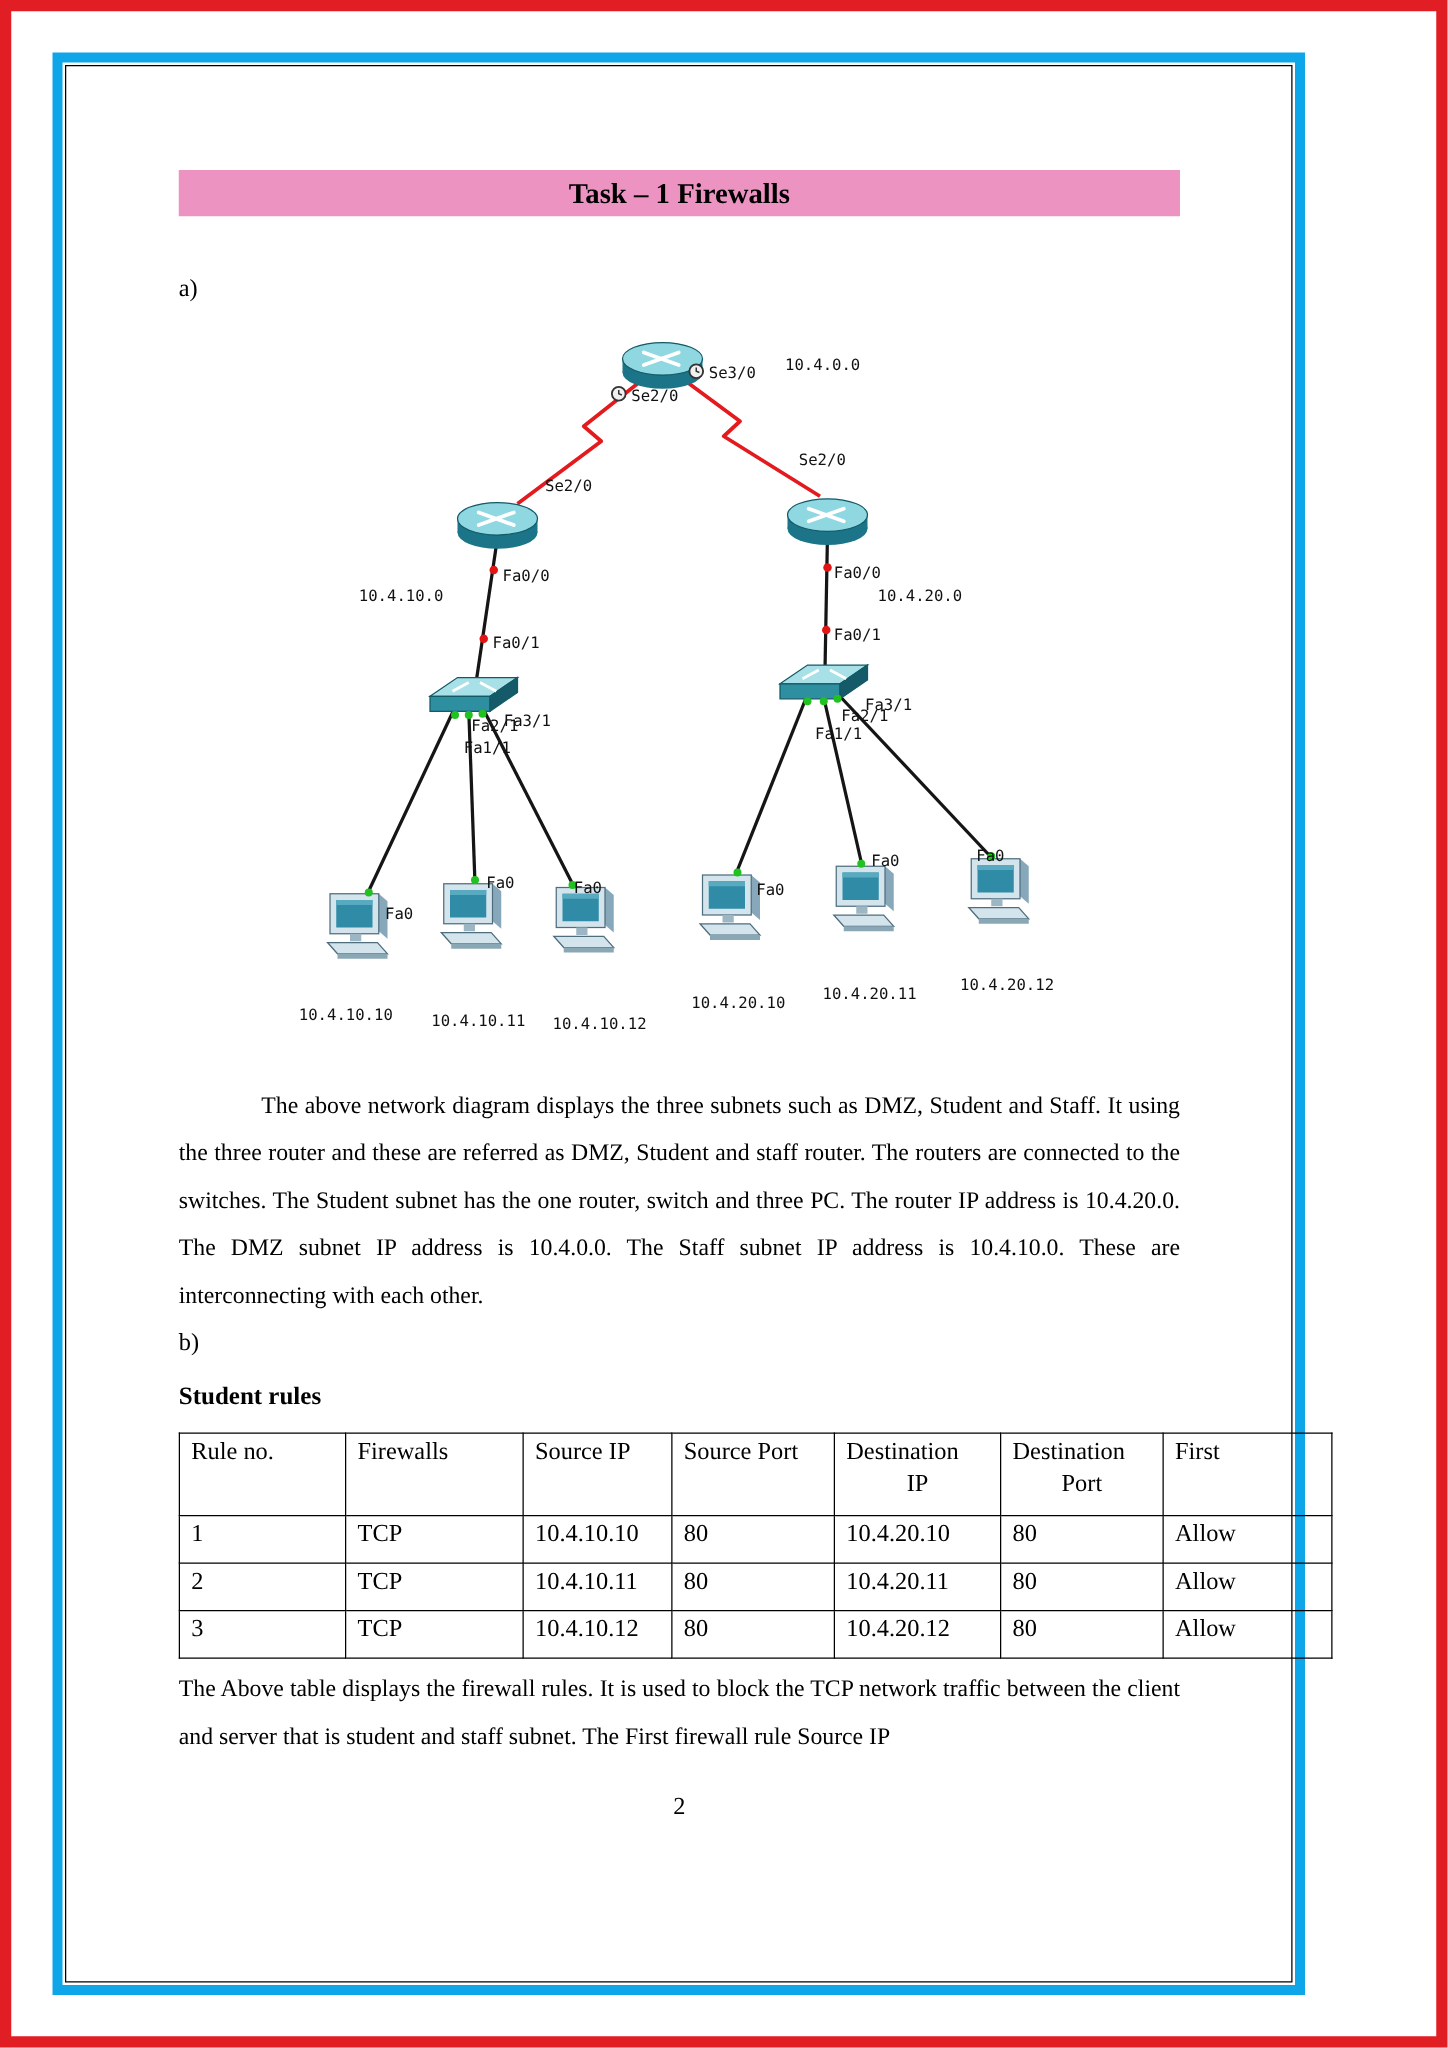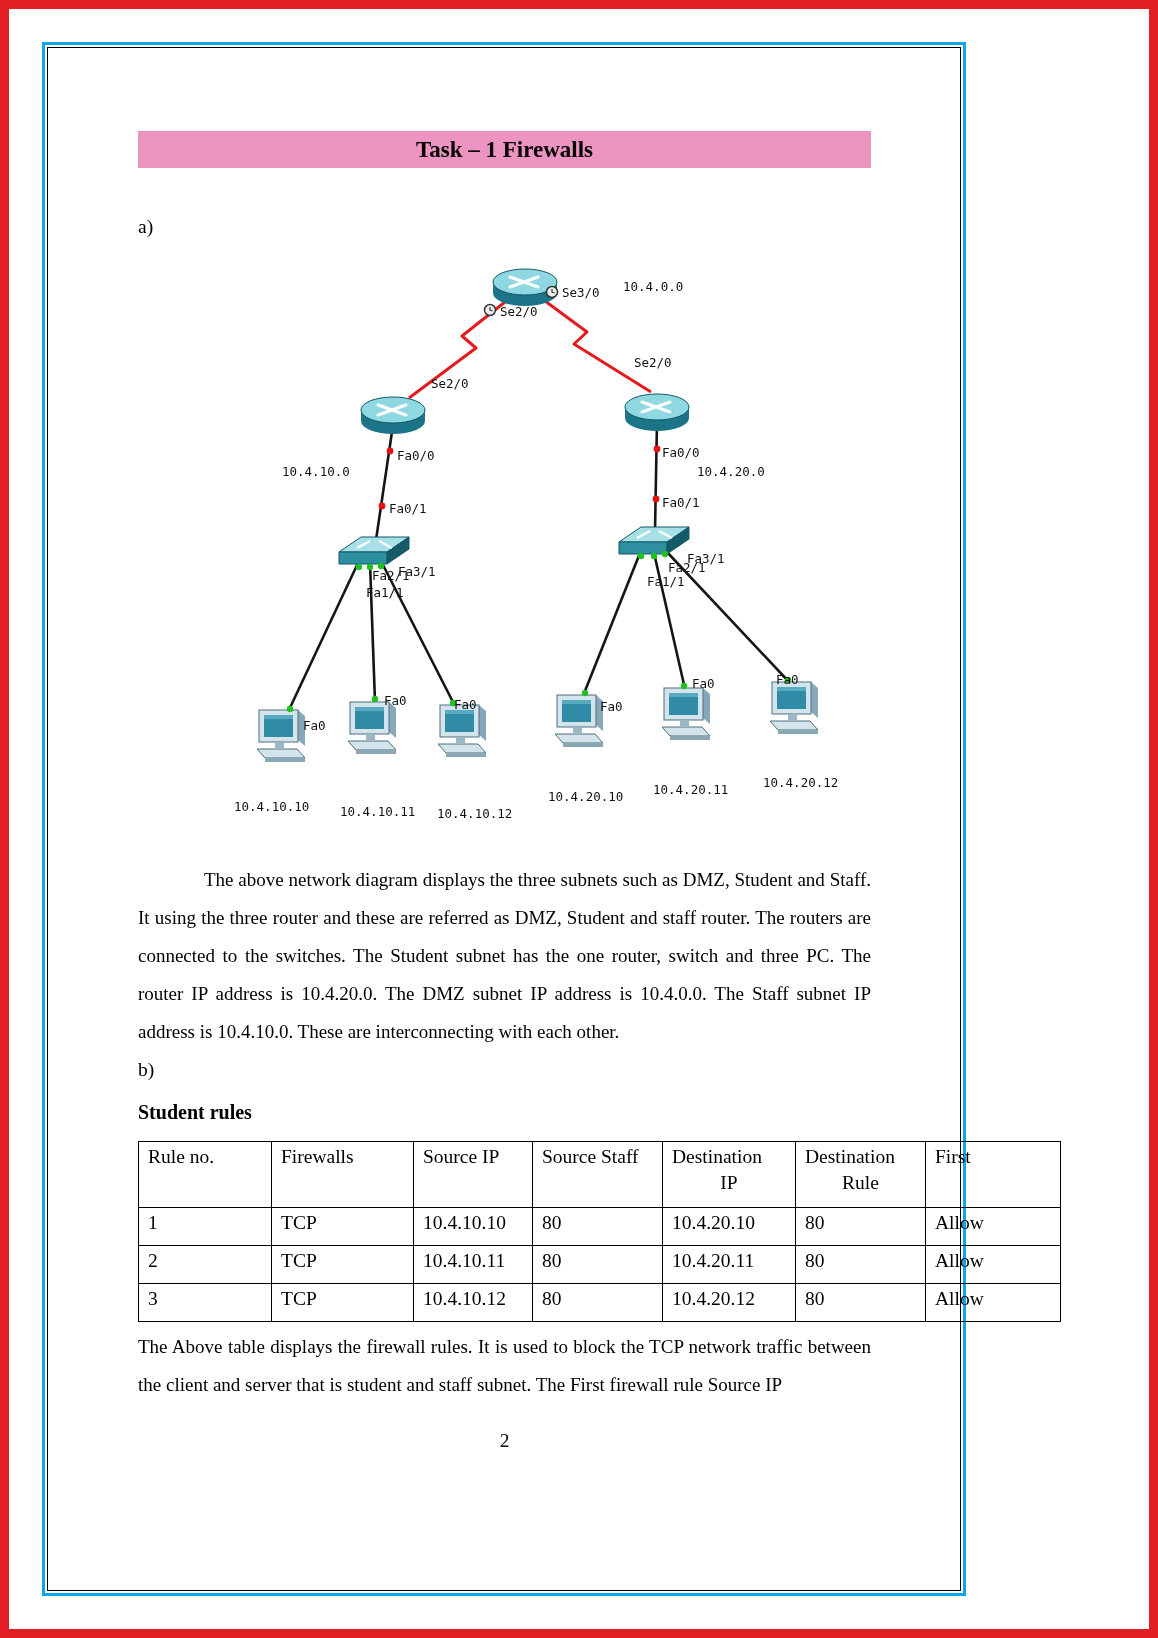--- a/index.html
+++ b/index.html
@@ -1,19 +1,19 @@
 <!DOCTYPE html>
 <html><head>
 <meta charset="utf-8">
 <style>
   * { margin:0; padding:0; box-sizing:border-box; }
   html,body { background:#ffffff; }
   body { width:1158px; height:1638px; font-family:"Liberation Serif", serif; color:#000; overflow:hidden; }
   .screen { position:relative; width:1158px; height:1638px; border:9px solid #e01e24; background:#fff; }
-  .inner-frame { position:absolute; left:33px; top:33px; width:924px; height:1554px; border:3px solid #0ea5e9; }
+  .inner-frame { position:absolute; left:33px; top:33px; width:1002px; height:1554px; border:8px solid #0ea5e9; }
   .inner-frame::before { content:""; position:absolute; inset:2px; border:1px solid #000; pointer-events:none; }
   .content { position:relative; width:100%; height:100%; padding:86px 92px 0 93px; }
 
   .title-bar { width:100%; height:37px; background:#ec93c2; display:flex; align-items:center; justify-content:center; }
   .title-bar span { font-size:23px; font-weight:bold; }
 
   .item-label { font-size:19.5px; line-height:30px; margin-top:44px; }
   .section-heading { font-size:20px; font-weight:bold; line-height:30px; margin-top:12px; }
 
   .diagram { margin-top:8px; margin-left:72px; width:700px; height:583px; position:relative; }
@@ -185,29 +185,29 @@
           <th>
                 <span class="hdr-line1">Rule no.</span>
               </th>
           <th>
                 <span class="hdr-line1">Firewalls</span>
               </th>
           <th>
                 <span class="hdr-line1">Source IP</span>
               </th>
           <th>
-                <span class="hdr-line1">Source Staff</span>
+                <span class="hdr-line1">Source Port</span>
               </th>
           <th>
                 <span class="hdr-line1">Destination</span>
                 <span class="hdr-line2">IP</span>
               </th>
           <th>
                 <span class="hdr-line1">Destination</span>
-                <span class="hdr-line2">Rule</span>
+                <span class="hdr-line2">Port</span>
               </th>
           <th>
                 <span class="hdr-line1">First</span>
               </th>
         </tr>
         <tr>
           <td>1</td>
           <td>TCP</td>
           <td>10.4.10.10</td>
           <td>80</td>

